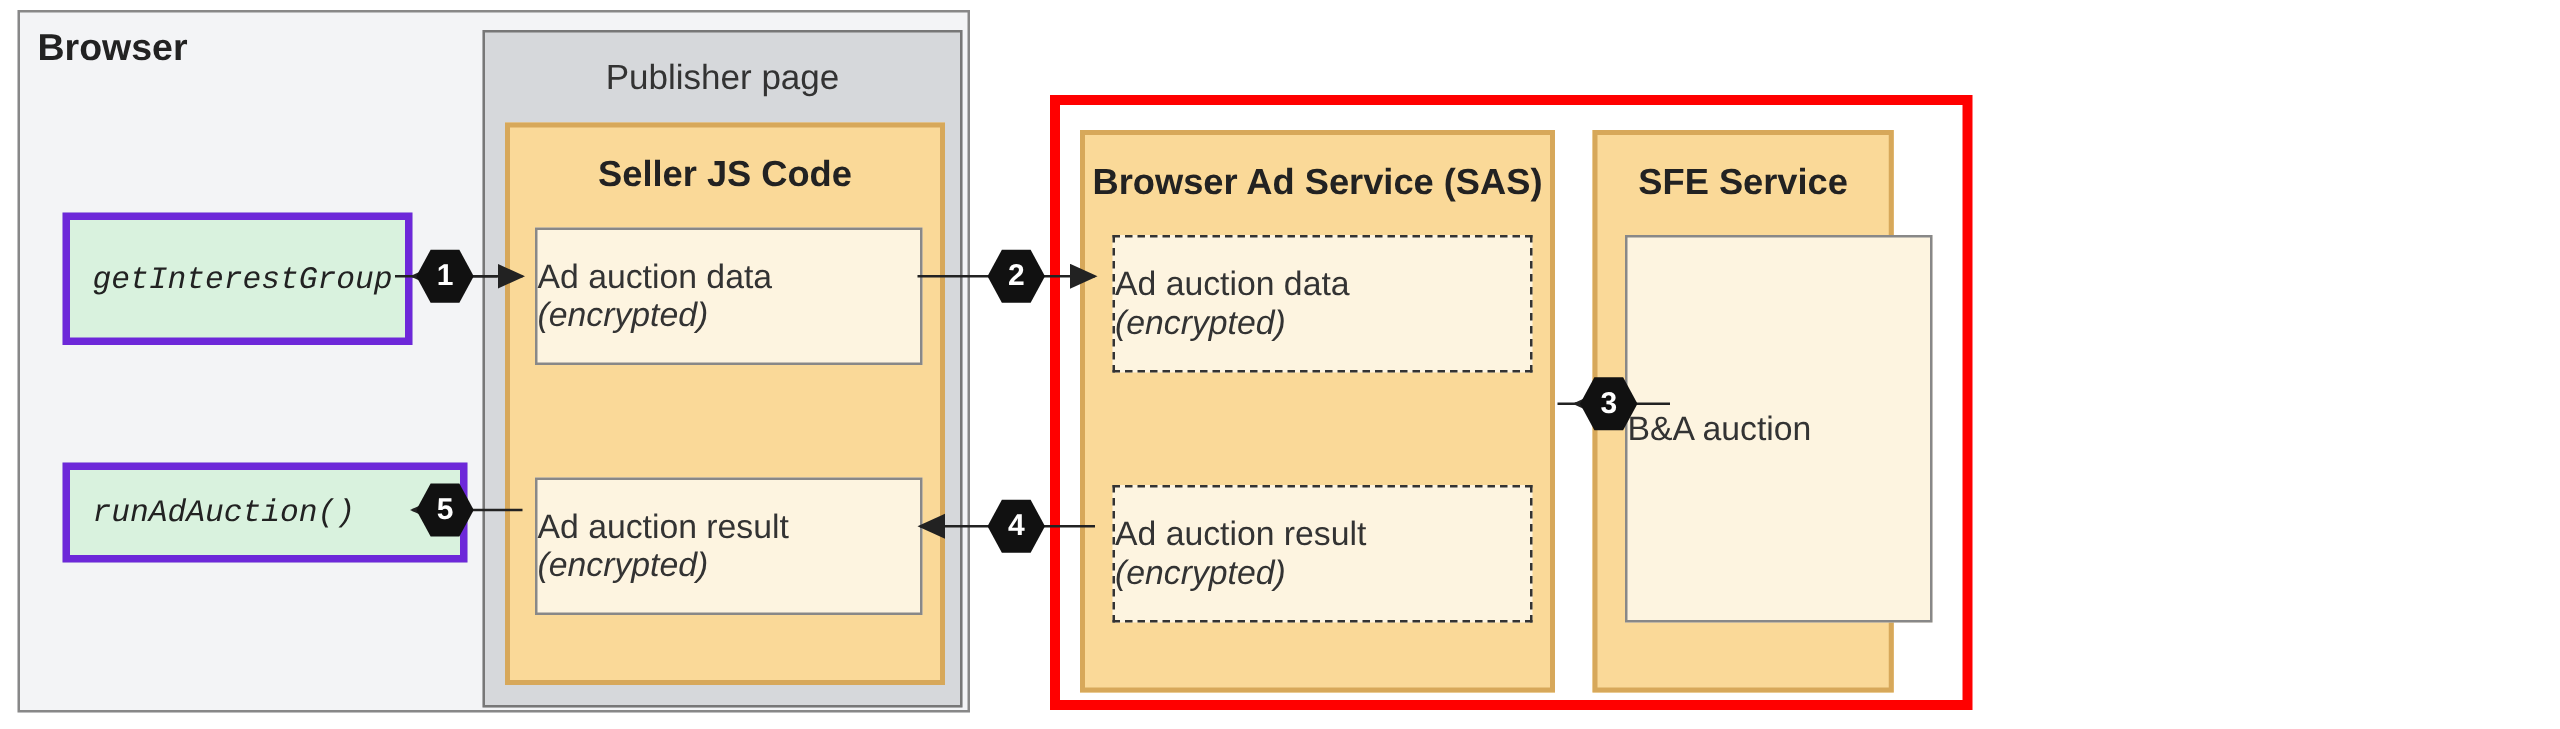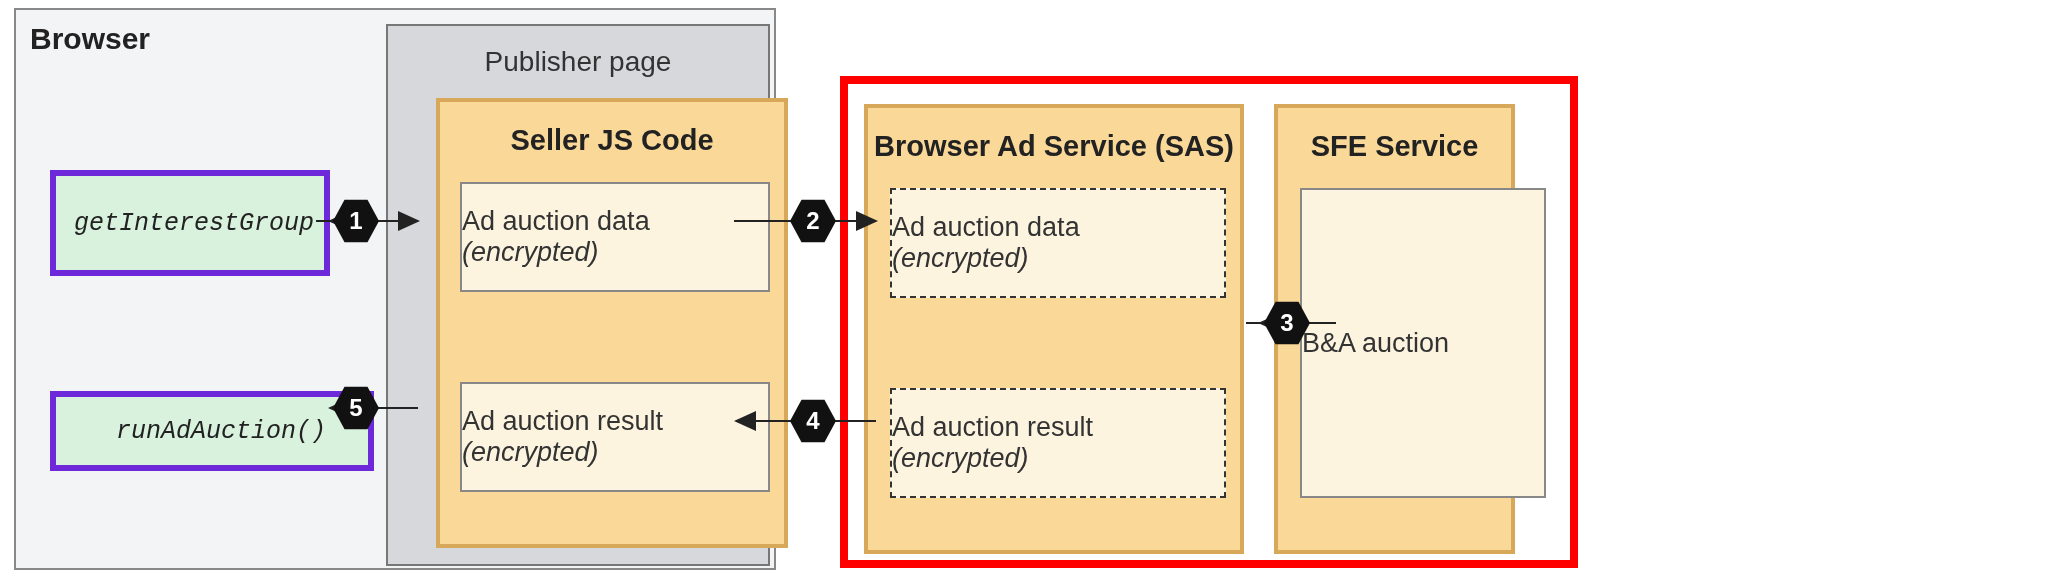--- a/index.html
+++ b/index.html
@@ -32,21 +32,21 @@
   }
   .publisher-label {
     position: absolute; left: 50%; top: 20px; transform: translateX(-50%);
     font-size: 28px; color: #333;
   }
   .orange-box {
     position: absolute;
     background: #fad998;
     border: 4px solid #d7a85a;
   }
-  .seller-js { left: 16px; top: 72px; width: 352px; height: 450px; margin-left: 32px; }
+  .seller-js { left: 16px; top: 72px; width: 352px; height: 450px; }
   .sas { left: 16px; top: 20px; width: 380px; height: 450px; }
   .sfe { left: 426px; top: 20px; width: 241px; height: 450px; }
   .orange-title {
     text-align: center; font-weight: bold; font-size: 29px; color: #222;
     padding-top: 22px;
   }
   .pale-card {
     position: absolute;
     background: #fdf4e0;
     border: 2px solid #888;
@@ -106,21 +106,21 @@
         <span>Ad auction result</span>
         <span class="italic">(encrypted)</span>
       </div>
     </div>
   </div>
 
   <div class="green-card" style="left:34px; top:160px; width:280px; height:106px;">
     <span>getInterestGroup</span>
   </div>
 
-  <div class="green-card" style="left:34px; top:381px; width:324px; height:80px;text-align:center;">
+  <div class="green-card" style="left:34px; top:360px; width:324px; height:80px;">
     <span>runAdAuction()</span>
   </div>
 </div>
 
 <div class="redbox">
 
   <div class="orange-box sas">
     <div class="orange-title">Browser Ad Service (SAS)</div>
 
     <div class="pale-card dashed" style="left:22px; top:80px; width:336px; height:110px;">

